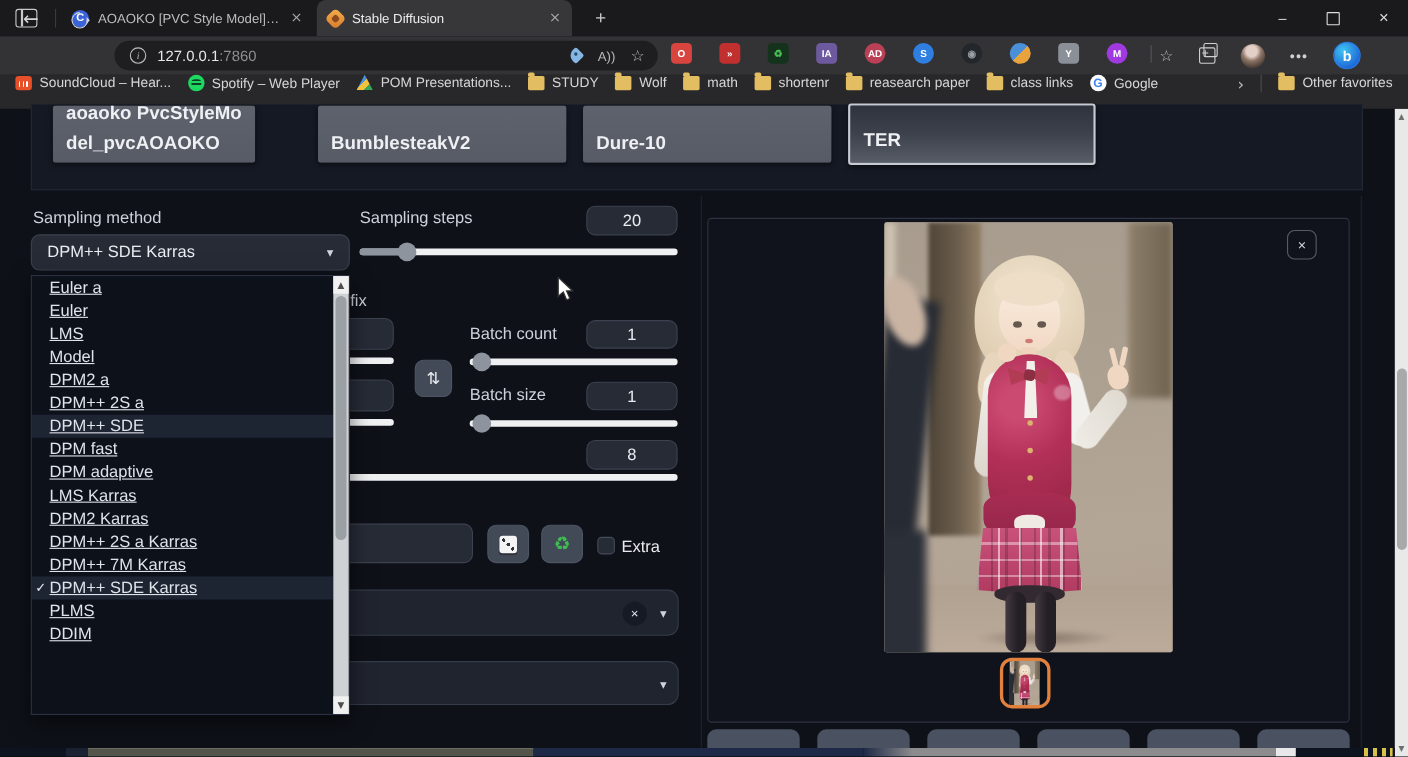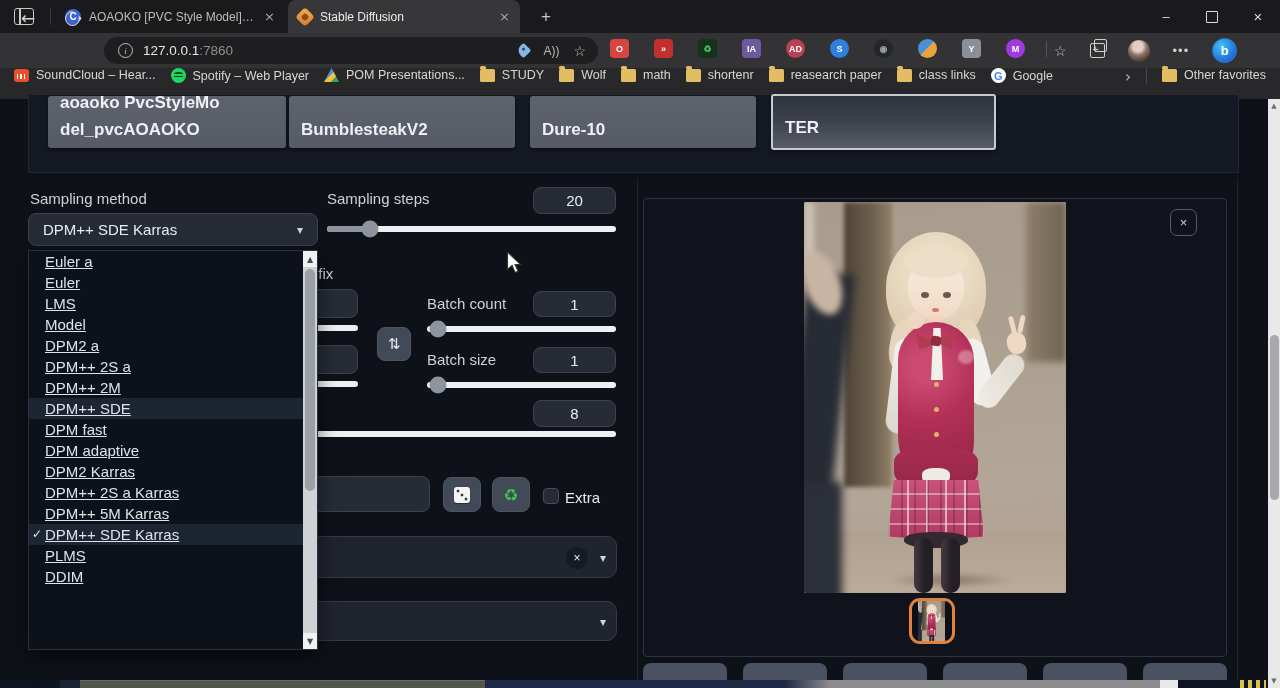--- a/index.html
+++ b/index.html
@@ -316,21 +316,21 @@
       <span class="bm-ic"></span>
       <span>Other favorites</span>
     </span>
   </div>
 
   <div class="page">
     <div class="col-line" style="left:637px;"></div>
     <div class="col-line" style="left:1237px;"></div>
 
     <div class="cards-panel">
-      <div class="card" style="left:19px;width:238px;">
+      <div class="card" style="left:19px;width:184px;">
         <div class="card-top">aoaoko PvcStyleMo</div>
         <div class="card-title">del_pvcAOAOKO</div>
       </div>
       <div class="card" style="left:260px;width:226px;">
         <div class="card-title">BumblesteakV2</div>
       </div>
       <div class="card" style="left:501px;width:226px;">
         <div class="card-title">Dure-10</div>
       </div>
       <div class="card selected" style="left:742px;width:225px;">
@@ -410,47 +410,47 @@
           <span>Model</span>
         </div>
           <div class="mi">
           
           <span>DPM2 a</span>
         </div>
           <div class="mi">
           
           <span>DPM++ 2S a</span>
         </div>
-          <div class="mi">
-          
-          <span>DPM++ 2M</span>
-        </div>
           <div class="mi highlight">
           
           <span>DPM++ SDE</span>
         </div>
           <div class="mi">
           
           <span>DPM fast</span>
         </div>
           <div class="mi">
           
           <span>DPM adaptive</span>
         </div>
           <div class="mi">
           
+          <span>LMS Karras</span>
+        </div>
+          <div class="mi">
+          
           <span>DPM2 Karras</span>
         </div>
           <div class="mi">
           
           <span>DPM++ 2S a Karras</span>
         </div>
           <div class="mi">
           
-          <span>DPM++ 5M Karras</span>
+          <span>DPM++ 7M Karras</span>
         </div>
           <div class="mi checked highlight">
           <span class="chk glyph">✓</span>
           <span>DPM++ SDE Karras</span>
         </div>
           <div class="mi">
           
           <span>PLMS</span>
         </div>
           <div class="mi">

